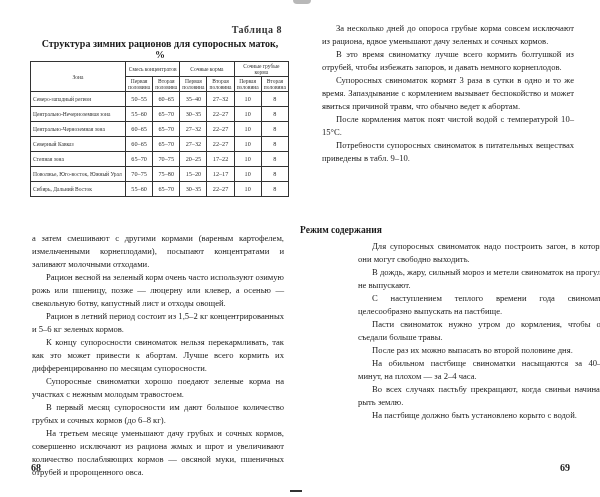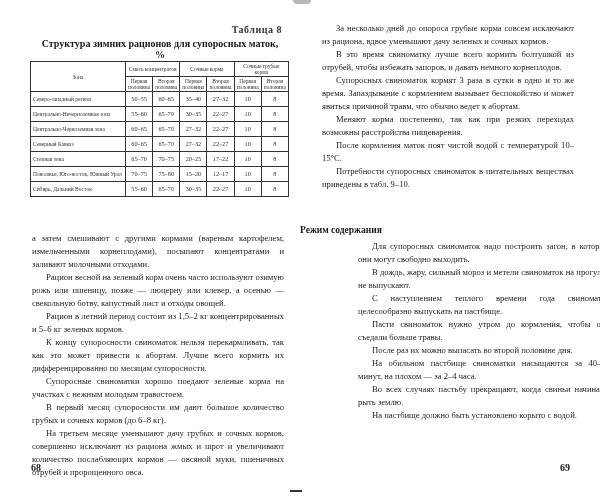--- a/index.html
+++ b/index.html
@@ -156,21 +156,20 @@
     <p>На третьем месяце уменьшают дачу грубых и сочных кормов, совершенно исключают из рациона жмых и шрот и увеличивают количество послабляющих кормов — овсяной муки, пшеничных отрубей и пророщенного овса.</p>
   </div>
 
   <div class="page-num left">68</div>
 </div>
 
 <div class="text-block right-text-1">
   <p>За несколько дней до опороса грубые корма совсем исключают из рациона, вдвое уменьшают дачу зеленых и сочных кормов.</p>
   <p>В это время свиноматку лучше всего кормить болтушкой из отрубей, чтобы избежать запоров, и давать немного корнеплодов.</p>
   <p>Супоросных свиноматок кормят 3 раза в сутки в одно и то же время. Запаздывание с кормлением вызывает беспокойство и может явиться причиной травм, что обычно ведет к абортам.</p>
-  <p>Меняют корма постепенно, так как при резких переходах возможны расстройства пищеварения.</p>
   <p>После кормления маток поят чистой водой с температурой 10–15°С.</p>
   <p>Потребности супоросных свиноматок в питательных веществах приведены в табл. 9–10.</p>
 </div>
 
 <div class="section-heading">Режим содержания</div>
 
 <div class="text-block right-text-2">
   <p>Для супоросных свиноматок надо построить загон, в который они могут свободно выходить.</p>
   <p>В дождь, жару, сильный мороз и метели свиноматок на прогулки не выпускают.</p>
   <p>С наступлением теплого времени года свиноматок целесообразно выпускать на пастбище.</p>

